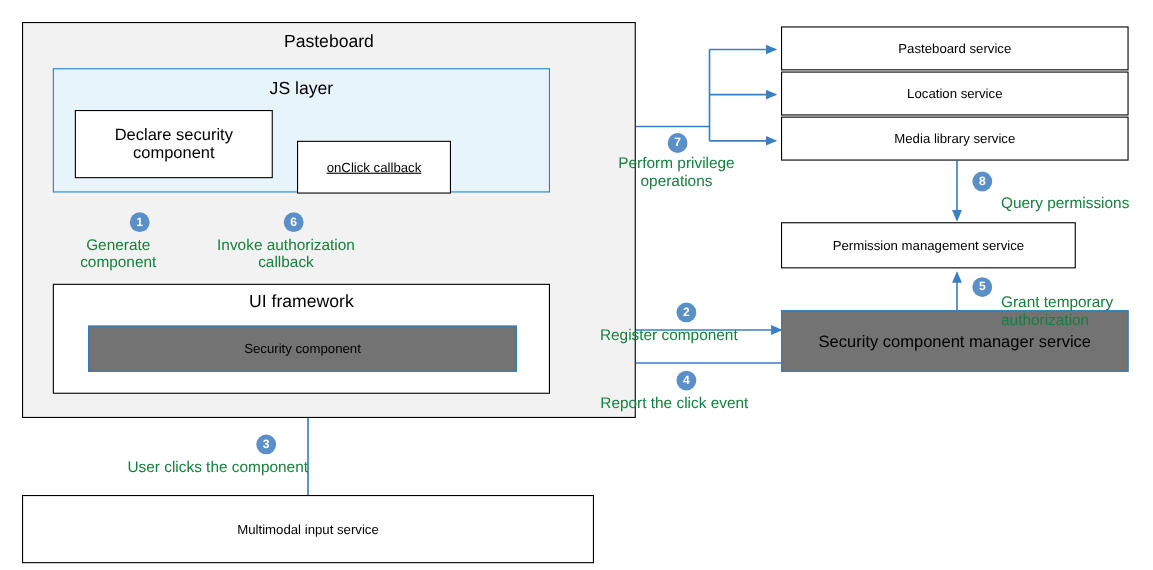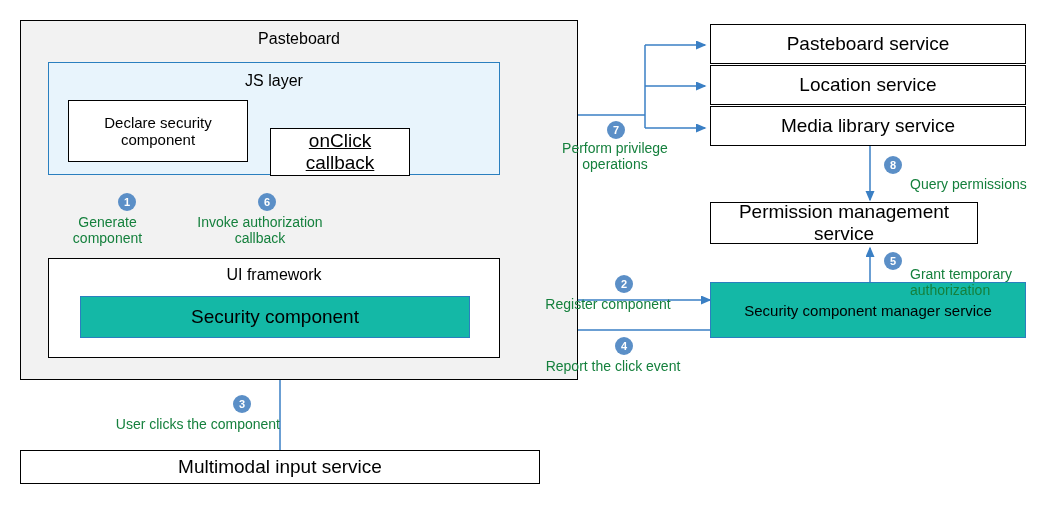--- a/index.html
+++ b/index.html
@@ -13,36 +13,36 @@
     position: relative;
   }
   .box {
     position: absolute;
     border: 1.5px solid #000;
     background: #fff;
     display: flex;
     align-items: center;
     justify-content: center;
     text-align: center;
-    font-size: 19px;
+    font-size: 12px;
     padding: 4px 8px;
   }
   .container {
     position: absolute;
     border: 1.5px solid #000;
   }
   .app-container {
     background: #f2f2f2;
   }
   .blue-container {
     background: #e8f4fc;
     border: 1.5px solid #2a7fbf;
   }
   .blue-box {
-    background: #14b8a6;
+    background: #737373;
     border: 1.5px solid #2a7fbf;
   }
   .label {
     position: absolute;
     font-size: 14px;
     color: #15803d;
     text-align: center;
   }
   .title {
     position: absolute;
@@ -123,21 +123,21 @@
 </div>
 
 <div class="container" style="left:48px; top:258px; width:452px; height:100px; background:#fff;">
 </div>
 <div class="title" style="left:48px; top:266px; width:452px;">UI framework</div>
 
 <div class="box blue-box" style="left:80px; top:296px; width:390px; height:42px;">
   <span>Security component</span>
 </div>
 
-<div class="box" style="left:20px; top:450px; width:520px; height:34px;">
+<div class="box" style="left:20px; top:450px; width:520px; height:62px;">
   <span>Multimodal input service</span>
 </div>
 
 <div class="box" style="left:710px; top:24px; width:316px; height:40px;">
   <span>Pasteboard service</span>
 </div>
 <div class="box" style="left:710px; top:65px; width:316px; height:40px;">
   <span>Location service</span>
 </div>
 <div class="box" style="left:710px; top:106px; width:316px; height:40px;">

